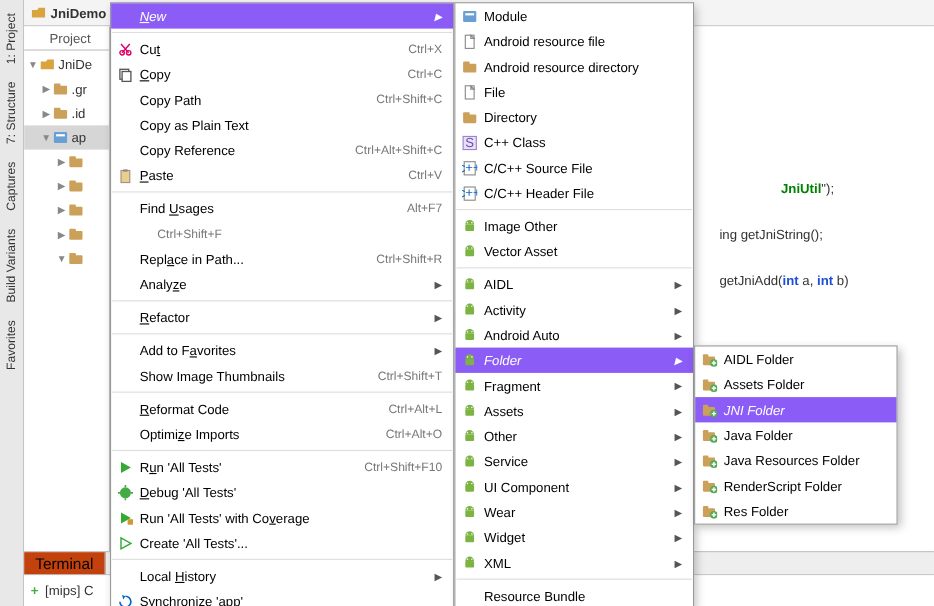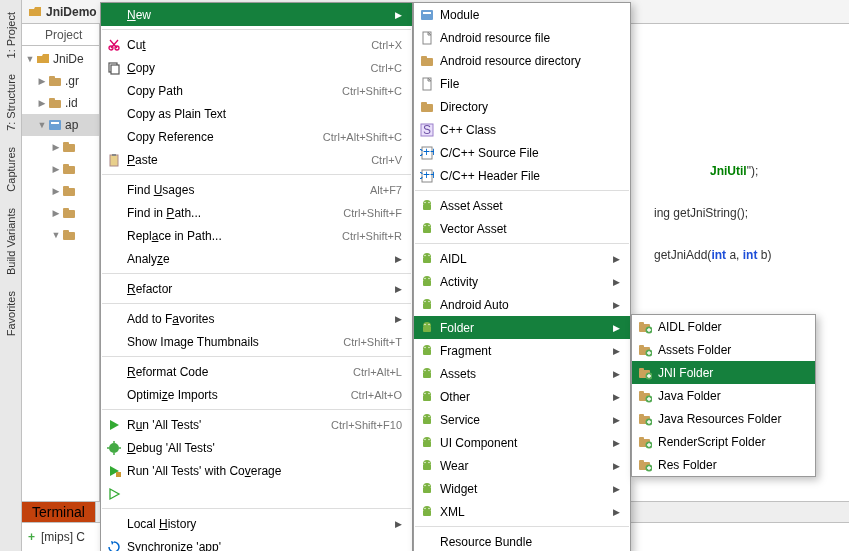--- a/index.html
+++ b/index.html
@@ -31,21 +31,21 @@
   .kw{color:#1d4ed8;font-weight:bold;}
   .str{color:#008000;font-weight:bold;}
   .code-line{margin-bottom:28px;}
   
   
   .watermark{position:absolute; top:278px; left:200px; color:#c7c7c7; font-size:14px; font-family:sans-serif; letter-spacing:1px; pointer-events:none;}
   
   
   .menu { position:absolute; background:#fff; border:1px solid #999; box-shadow:3px 3px 8px rgba(0,0,0,.25);}
   .menu-item{display:flex;align-items:center;height:23px;padding:0 10px 0 4px;cursor:pointer;position:relative;}
-  .menu-item.sel{background:#15803d;color:#fff;}
+  .menu-item.sel{background:#8b5cf6;color:#fff;font-style:italic;}
   .menu-item .mi-icon{width:18px;display:flex;justify-content:center;align-items:center;}
   .menu-item .mi-lbl{flex:1;padding-left:4px;white-space:nowrap;}
   .menu-item .mi-kb{color:#777;padding-left:20px;font-size:11px;}
   .menu-item .mi-arrow{width:10px;text-align:right;color:#555;font-size:9px;}
   .menu-item.sel .mi-arrow{color:#fff;}
   .menu-sep{height:1px;background:#ddd;margin:3px 1px;}
   .u{text-decoration:underline;}
   
   
   .bottom-tabs{position:absolute;left:22px;bottom:28px;right:0;height:22px;border-top:1px solid #c0c0c0;border-bottom:1px solid #c0c0c0;background:#eee;display:flex;align-items:center;}
@@ -287,21 +287,20 @@
       <span class="mi-kb">Ctrl+V</span>
     </div>
   <div class="menu-sep"></div>
   <div class="menu-item">
       <span class="mi-icon"></span>
       <span class="mi-lbl">Find <span class="u">U</span>sages</span>
       <span class="mi-kb">Alt+F7</span>
     </div>
   <div class="menu-item">
       <span class="mi-icon"></span>
-      <span class="mi-lbl">Find in <span class="u">P</span>ath...</span>
       <span class="mi-kb">Ctrl+Shift+F</span>
     </div>
   <div class="menu-item">
       <span class="mi-icon"></span>
       <span class="mi-lbl">Repl<span class="u">a</span>ce in Path...</span>
       <span class="mi-kb">Ctrl+Shift+R</span>
     </div>
   <div class="menu-item">
       <span class="mi-icon"></span>
       <span class="mi-lbl">Analy<span class="u">z</span>e</span>
@@ -360,20 +359,21 @@
         </svg>
       </span>
       <span class="mi-lbl">Run 'All Tests' with Co<span class="u">v</span>erage</span>
     </div>
   <div class="menu-item">
       <span class="mi-icon">
         <svg width="14" height="14">
           <use href="#i-create"></use>
         </svg>
       </span>
+      <span class="mi-lbl">Create 'All Tests'...</span>
     </div>
   <div class="menu-sep"></div>
   <div class="menu-item">
       <span class="mi-icon"></span>
       <span class="mi-lbl">Local <span class="u">H</span>istory</span>
       <span class="mi-arrow">▶</span>
     </div>
   <div class="menu-item">
       <span class="mi-icon">
         <svg width="14" height="14">
@@ -449,21 +449,21 @@
       </span>
       <span class="mi-lbl">C/C++ Header File</span>
     </div>
   <div class="menu-sep"></div>
   <div class="menu-item">
       <span class="mi-icon">
         <svg width="14" height="14">
           <use href="#i-android"></use>
         </svg>
       </span>
-      <span class="mi-lbl">Asset Asset</span>
+      <span class="mi-lbl">Image Other</span>
     </div>
   <div class="menu-item">
       <span class="mi-icon">
         <svg width="14" height="14">
           <use href="#i-android"></use>
         </svg>
       </span>
       <span class="mi-lbl">Vector Asset</span>
     </div>
   <div class="menu-sep"></div>

